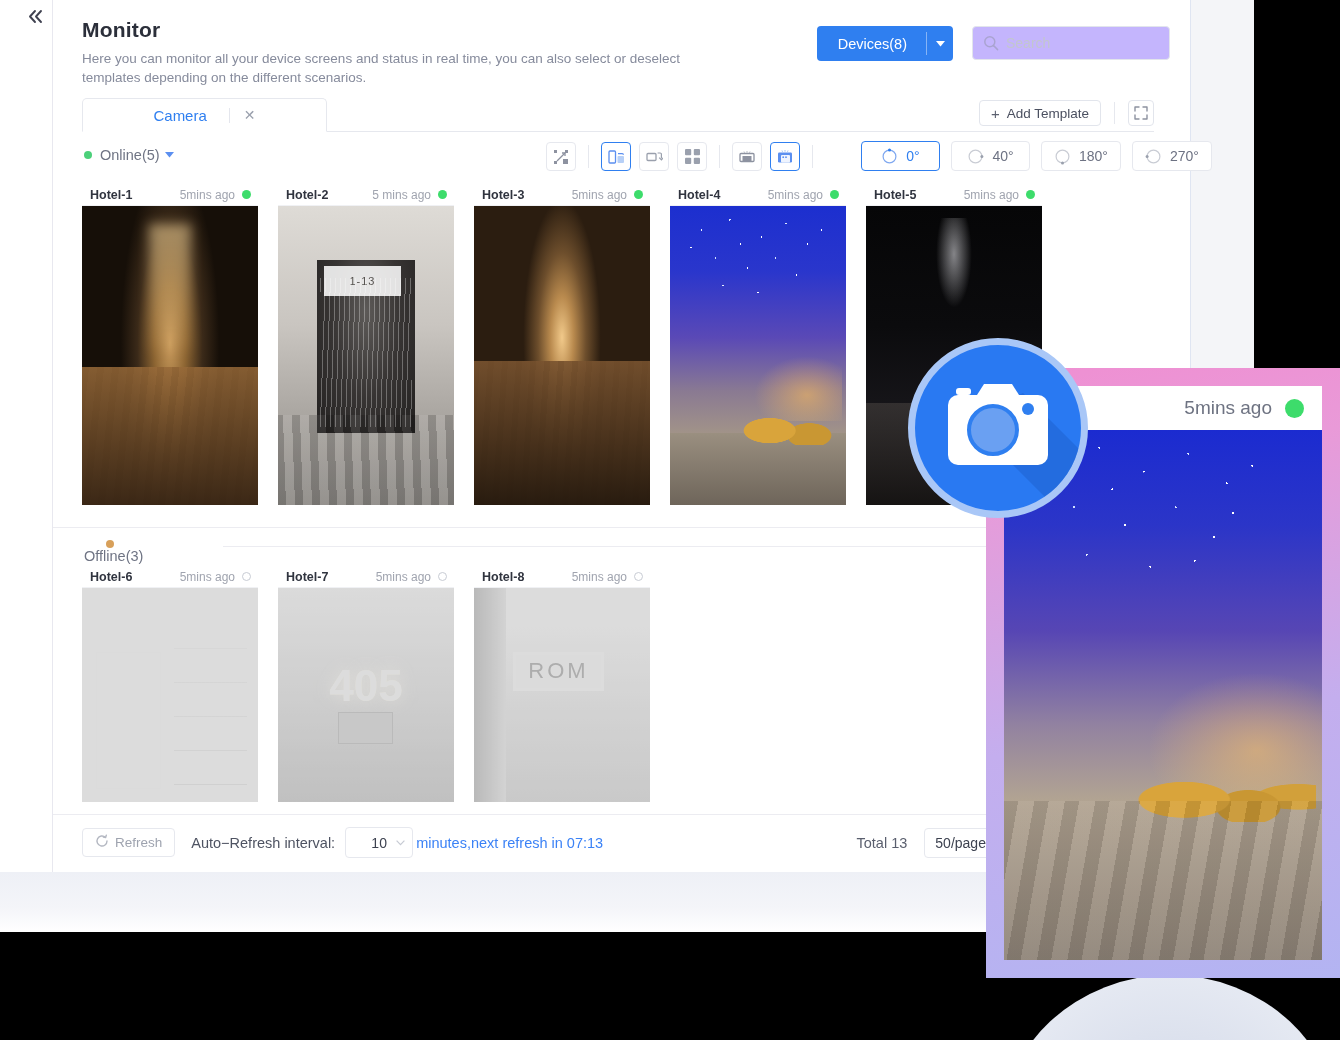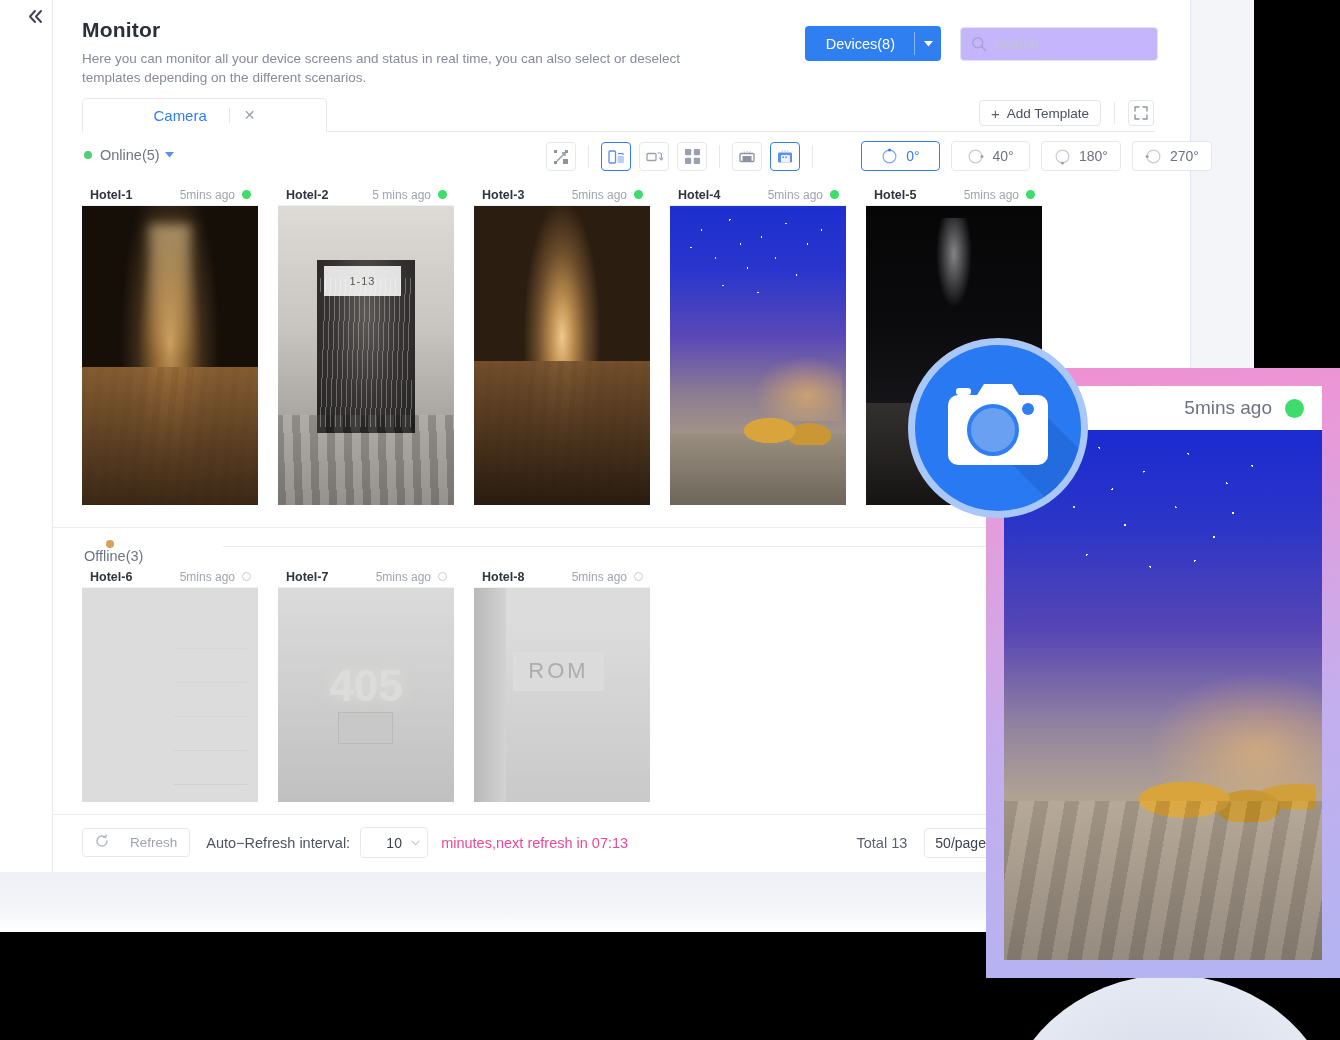--- a/index.html
+++ b/index.html
@@ -51,21 +51,21 @@
     background: #fff;
   }
 
   .page-head { position: relative; padding: 18px 40px 0 29px; height: 96px; }
   .page-title { font-size: 21px; color: #2b2f3a; font-weight: 700; letter-spacing: .2px; }
   .page-desc {
     margin-top: 7px; font-size: 13.5px; line-height: 19px;
     color: #868b9c; max-width: 640px;
   }
 
-  .head-actions { position: absolute; right: 32px; top: 26px; display: flex; align-items: center; }
+  .head-actions { position: absolute; right: 20px; top: 26px; display: flex; align-items: flex-start; }
   .devices-btn {
     display: flex; align-items: stretch; height: 35px;
     background: #2f7ff0; border-radius: 4px; color: #fff;
     font-size: 14.5px; cursor: pointer; overflow: hidden;
   }
   .devices-btn .label { display:flex; align-items:center; padding: 0 19px 0 21px; }
   .devices-btn .split { width: 1px; background: rgba(255,255,255,.42); margin: 6px 0; }
   .devices-btn .caret {
     display: flex; align-items: center; justify-content: center;
     width: 26px; font-size: 9px;
@@ -165,31 +165,30 @@
   .divider-full { height: 1px; background: #ececf1; margin: 0 0 0 0; }
 
   
   .footer { position: relative; height: 56px; }
   .footer-line { position: absolute; left: 0; right: 0; top: 0; height: 1px; background: #ececf1; }
   .footer-left { position: absolute; left: 29px; top: 13px; display: flex; align-items: center; }
   .refresh-btn {
     height: 29px; border: 1px solid #e6e8ee; border-radius: 4px; background: #fff;
     display: flex; align-items: center; padding: 4px 12px; font-size: 13.5px; color: #9ea3af;
     cursor: pointer;
-    gap: 15px;
   }
   .refresh-btn svg { margin-right: 6px; }
   .auto-label { margin-left: 16px; font-size: 14.5px; color: #4e5362; }
   .num-select {
     margin-left: 10px; width: 68px; height: 31px; border: 1px solid #e6e8ee; border-radius: 4px;
     background: #fff; display: flex; align-items: center; justify-content: center;
     font-size: 14px; color: #3d4250; position: relative; cursor: pointer;
   }
   .num-select .nc { position: absolute; right: 7px; color: #c6cad3; font-size: 9px; }
-  .after-label { margin-left: 13px; font-size: 14.5px; color: #ec4899; }
+  .after-label { margin-left: 3px; font-size: 14.5px; color: #3b82f6; }
 
   .footer-right { position: absolute; right: 158px; top: 14px; display: flex; align-items: center; }
   .total-label { font-size: 14.5px; color: #5a5f6e; }
   .page-select {
     margin-left: 17px; width: 88px; height: 30px; border: 1px solid #e6e8ee; border-radius: 4px;
     background: #fff; display: flex; align-items: center; padding: 0 10px;
     font-size: 14px; color: #3d4250; cursor: pointer;
   }
   .page-select .pc { margin-left: auto; color: #a9aeba; font-size: 9px; }
   .pager-arrow { margin-left: 14px; font-size: 17px; color: #c3c7d1; cursor: pointer; }

